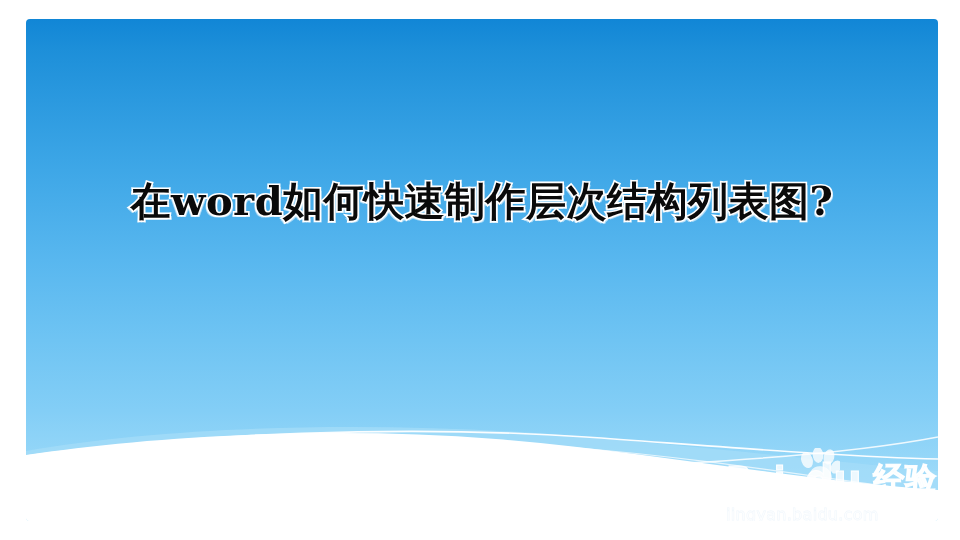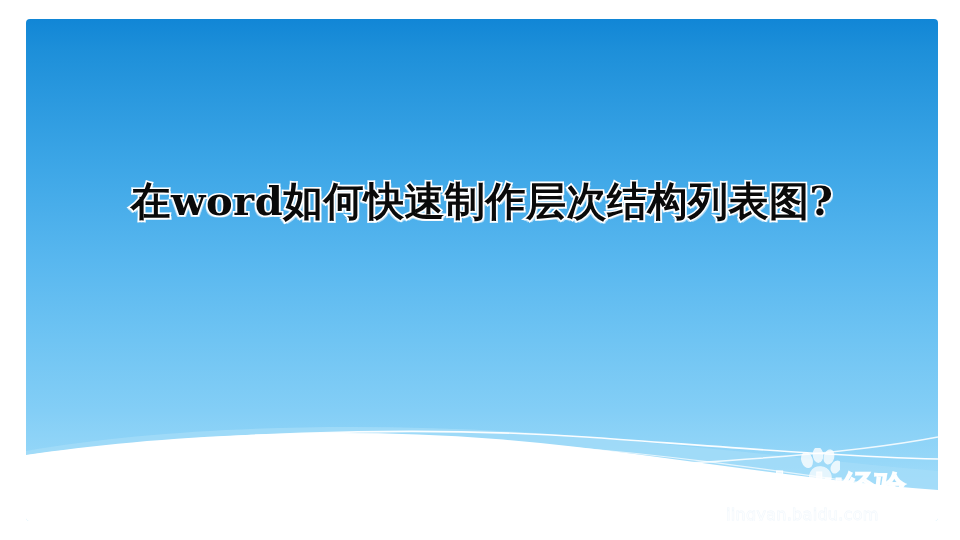--- a/index.html
+++ b/index.html
@@ -88,42 +88,41 @@
     left: 700px;
     top: 443px;
     width: 212px;
     height: 62px;
     pointer-events: none;
   }
   .wm-main {
     position: relative;
     height: 40px;
     display: flex;
-    align-items: flex-end;
-    gap: 0px;
+    gap: 12px;
   }
   .wm-bai,
   .wm-du,
   .wm-cn {
     font-family: "DejaVu Sans", "Liberation Sans", sans-serif;
     font-weight: 700;
     color: rgba(255,255,255,0.80);
     -webkit-text-stroke: 1.1px rgba(255,255,255,0.95);
     paint-order: stroke fill;
   }
   .wm-bai {
     font-size: 34px;
     line-height: 34px;
     letter-spacing: -0.5px;
   }
   .wm-du {
-    font-size: 28px;
+    font-size: 40px;
     line-height: 34px;
     letter-spacing: -0.5px;
-    margin-left: 19px;
+    margin-left: 8px;
   }
   .wm-cn {
     font-size: 31px;
     line-height: 32px;
     letter-spacing: 1px;
   }
   .wm-paw {
     position: absolute;
     left: 72px;
     top: -14px;

